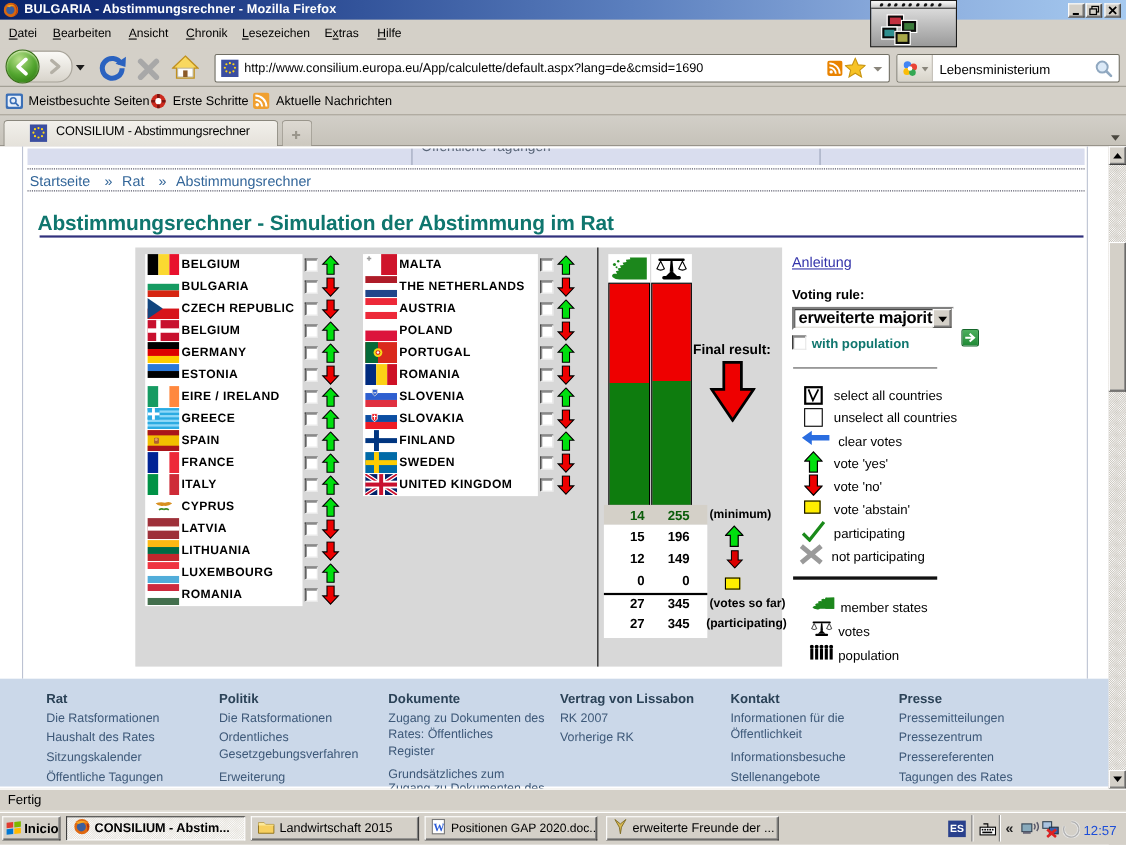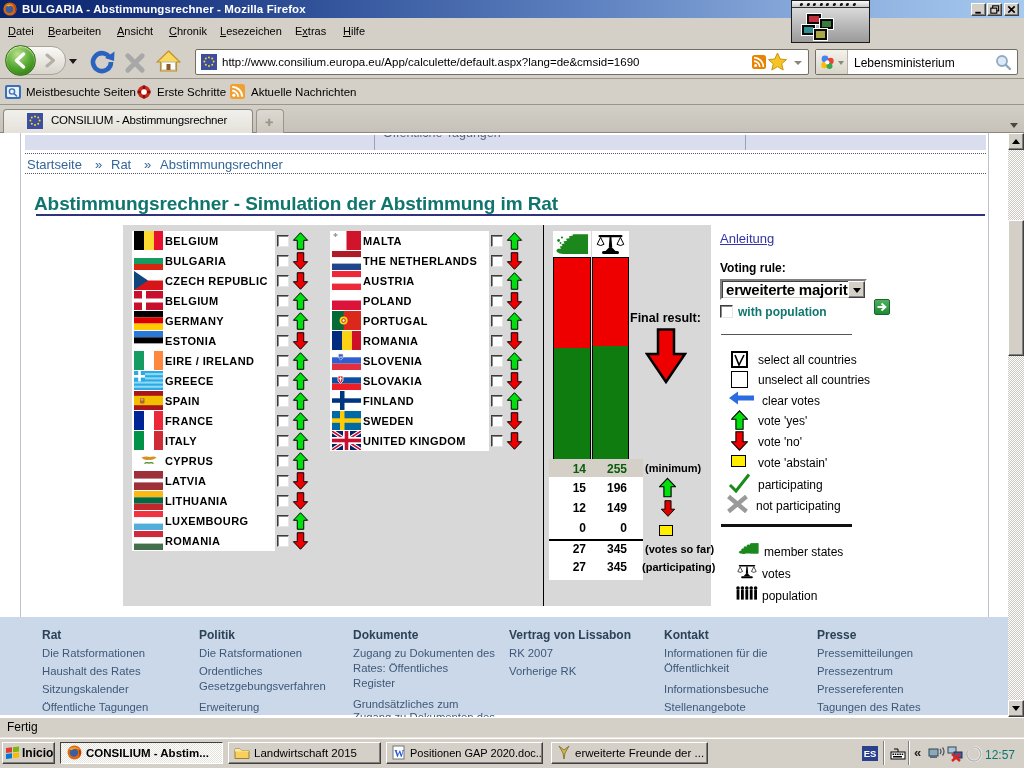--- a/index.html
+++ b/index.html
@@ -697,21 +697,21 @@
   </svg>
 <svg class="a" style="left:947px;top:746px" width="17" height="16" viewBox="0 0 17 16">
     <rect x="1" y="1" width="8" height="6" fill="#aac4e0" stroke="#345"></rect>
     <rect x="7" y="6" width="8" height="6" fill="#3a5fa8" stroke="#234"></rect>
     <path d="M5 8 L13 15 M13 8 L5 15" stroke="#d22" stroke-width="2.4"></path>
   </svg>
 <svg class="a" style="left:966px;top:746px" width="16" height="16" viewBox="0 0 16 16">
     <path d="M8 1 A7 7 0 1 1 1.5 5" fill="none" stroke="#e8e8e8" stroke-width="2.8"></path>
     <path d="M8 1 A7 7 0 1 1 1.5 5" fill="none" stroke="#b0b0b0" stroke-width="1.2"></path>
   </svg>
-<div class="a" style="left:985px;top:748px;font-size:12px;color:#0f766e">12:57</div>
+<div class="a" style="left:985px;top:748px;font-size:12px;color:#1d4ed8">12:57</div>
 <div class="a" style="left:791px;top:0;width:79px;height:43px;border:1px solid #1a1a1a;background:linear-gradient(#e8e8e8,#b8b8b8 60%,#9a9a9a);z-index:50">
     <div style="position:absolute;left:0;top:0;width:77px;height:7px;background:linear-gradient(#fcfcfc,#c8c8c8);border-bottom:1px solid #333"></div>
     <div style="position:absolute;left:8.0px;top:2px;width:2.6px;height:2.6px;background:#111;border-radius:40% 60% 50% 50%;transform:skewX(-20deg)"></div>
     <div style="position:absolute;left:14.6px;top:2px;width:2.6px;height:2.6px;background:#111;border-radius:40% 60% 50% 50%;transform:skewX(-20deg)"></div>
     <div style="position:absolute;left:21.2px;top:2px;width:2.6px;height:2.6px;background:#111;border-radius:40% 60% 50% 50%;transform:skewX(-20deg)"></div>
     <div style="position:absolute;left:27.799999999999997px;top:2px;width:2.6px;height:2.6px;background:#111;border-radius:40% 60% 50% 50%;transform:skewX(-20deg)"></div>
     <div style="position:absolute;left:34.4px;top:2px;width:2.6px;height:2.6px;background:#111;border-radius:40% 60% 50% 50%;transform:skewX(-20deg)"></div>
     <div style="position:absolute;left:41.0px;top:2px;width:2.6px;height:2.6px;background:#111;border-radius:40% 60% 50% 50%;transform:skewX(-20deg)"></div>
     <div style="position:absolute;left:47.599999999999994px;top:2px;width:2.6px;height:2.6px;background:#111;border-radius:40% 60% 50% 50%;transform:skewX(-20deg)"></div>
     <div style="position:absolute;left:54.199999999999996px;top:2px;width:2.6px;height:2.6px;background:#111;border-radius:40% 60% 50% 50%;transform:skewX(-20deg)"></div>

